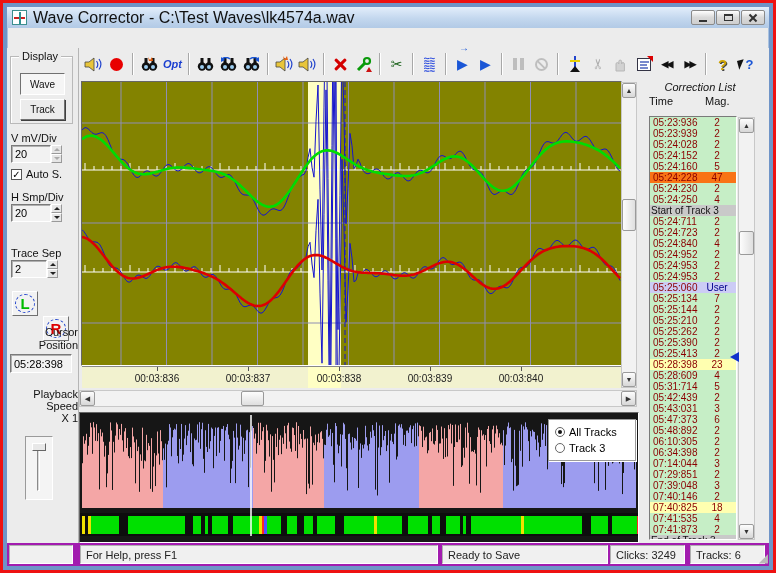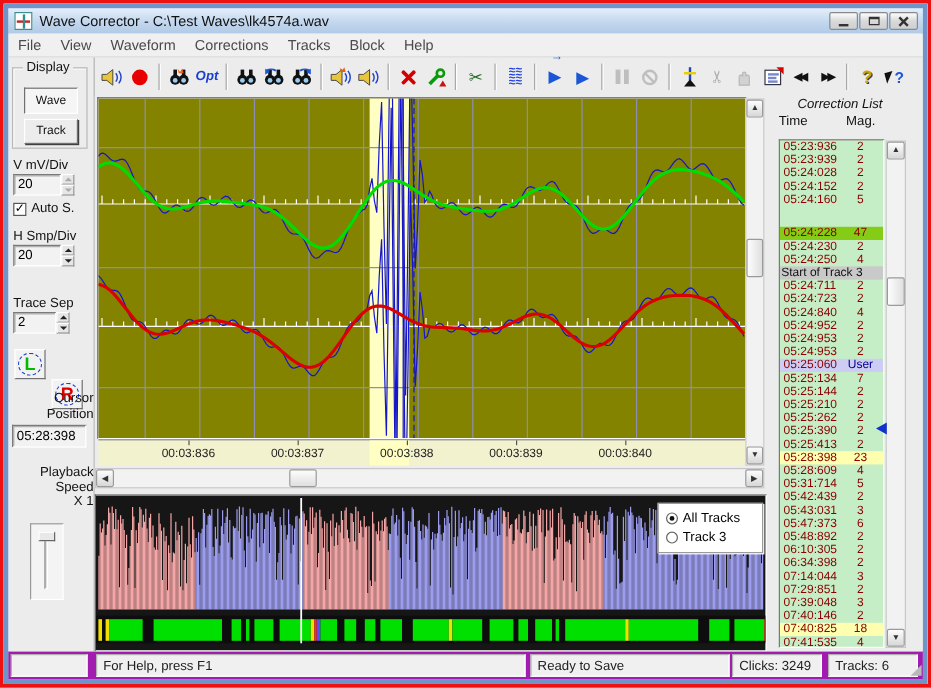--- a/index.html
+++ b/index.html
@@ -5,21 +5,21 @@
   html,body{margin:0;padding:0;background:#555;font-family:"Liberation Sans",sans-serif;}
   *{box-sizing:border-box;}
   .win{position:relative;width:776px;height:573px;background:#ececec;border:3px solid #ee1111;overflow:hidden;}
   .chrome{position:absolute;left:0;top:0;width:770px;height:567px;border:4px solid #6f94c7;box-shadow:inset 0 0 0 1px #a9c2e0;background:#ececec;}
   .abs{position:absolute;}
   
   .titlebar{position:absolute;left:0;top:0;width:762px;height:21px;background:linear-gradient(#e3eefb,#c3d7ee 55%,#b2cae6);display:flex;align-items:center;}
   .app-icon{width:15px;height:15px;margin-left:5px;background:#fff;border:1px solid #3c8f8f;position:relative;overflow:hidden;}
   .app-icon i{position:absolute;left:1px;top:6px;width:11px;height:3px;border-top:2px solid #cc2222;}
   .app-icon u{position:absolute;left:6px;top:1px;width:2px;height:12px;background:#2f8f8f;}
-  .title-text{font-size:12px;color:#111;margin-left:6px;}
+  .title-text{font-size:16px;color:#111;margin-left:6px;}
   .cap-btns{margin-left:auto;display:flex;margin-right:4px;gap:1px;}
   .cap-btn{width:24px;height:15px;background:linear-gradient(#fefefe,#d9d9d9 50%,#cfcfcf);border:1px solid #8a8a8a;border-radius:2px;display:flex;align-items:center;justify-content:center;position:relative;}
   .glyph-min{width:8px;height:2px;background:#333;margin-top:6px;}
   .glyph-max{width:9px;height:7px;border:1px solid #333;border-top-width:2px;}
   .glyph-close{position:relative;width:10px;height:10px;}
   .glyph-close::before,.glyph-close::after{content:"";position:absolute;left:4px;top:0;width:2px;height:10px;background:#333;}
   .glyph-close::before{transform:rotate(45deg);}
   .glyph-close::after{transform:rotate(-45deg);}
   
   .menubar{position:absolute;left:0;top:21px;width:762px;height:20px;background:#f0f0f0;border-bottom:1px solid #d8d8d8;display:flex;align-items:center;}
@@ -94,21 +94,21 @@
   
   .cl-head{position:absolute;left:562px;top:1px;width:130px;font-size:11px;color:#111;}
   .cl-title{text-align:center;width:118px;font-style:italic;}
   .cl-cols{display:flex;width:118px;margin-top:2px;}
   .cl-cols .t{margin-left:8px;}
   .cl-cols .m{margin-left:32px;}
   .cl-list{position:absolute;left:570px;top:36px;width:88px;height:424px;background:#c6eec6;border:1px solid #7a7a7a;border-bottom-color:#fff;border-right-color:#fff;overflow:hidden;display:flex;flex-direction:column;}
   .cl-row{height:11px;flex:none;display:flex;align-items:center;font-size:10px;line-height:10px;color:#8b0000;}
   .cl-row .tm{padding-left:3px;width:52px;}
   .cl-row .mg{width:30px;text-align:center;}
-  .cl-row.hl-pink{background:#84cc16;margin-top:17px;}
+  .cl-row.hl-pink{background:#f97316;}
   .cl-row.hl-user{background:#ccccf5;}
   .cl-row.hl-user .mg{color:#00008b;}
   .cl-row.hl-yellow{background:#ffffb0;}
   .cl-row.track{background:#c9c9c9;color:#111;}
   .cl-row.track .lab{padding-left:1px;white-space:nowrap;}
   .cl-marker{position:absolute;left:651px;top:272px;width:0;height:0;border-top:5px solid transparent;border-bottom:5px solid transparent;border-right:9px solid #1133cc;z-index:5;}
   
   .statusbar{position:absolute;left:0;top:536px;width:762px;height:23px;background:#a21caf;font-size:11px;color:#222;}
   .sb-cell{position:absolute;top:2px;height:19px;border:1px solid #b0b0b0;border-bottom-color:#fff;border-right-color:#fff;display:flex;align-items:center;padding-left:5px;background:#f0f0f0;}
   .grip{position:absolute;right:1px;bottom:2px;color:#b9b9b9;font-size:12px;line-height:12px;}
@@ -132,29 +132,20 @@
           </div>
         <div class="cap-btn">
             <span class="glyph-max"></span>
           </div>
         <div class="cap-btn">
             <span class="glyph-close"></span>
           </div>
       </div>
     </div>
 
-    <div class="menubar" id="menubar">
-        <div class="menu-item">File</div>
-        <div class="menu-item">View</div>
-        <div class="menu-item">Waveform</div>
-        <div class="menu-item">Corrections</div>
-        <div class="menu-item">Tracks</div>
-        <div class="menu-item">Block</div>
-        <div class="menu-item">Help</div>
-      </div>
 
     <div class="toolbar" id="toolbar">
         <div class="tb-btn">
           <svg width="19" height="17" viewBox="0 0 19 17">
             <polygon points="1,6 5,6 10,2 10,15 5,11 1,11" fill="#e8c53a" stroke="#444" stroke-width="0.8"></polygon>
             <path d="M12.5 5 q2.6 3.5 0 7 M15 3 q3.8 5.3 0 10.5" stroke="#2244cc" fill="none" stroke-width="1.2"></path>
           </svg>
         </div>
         <div class="tb-btn">
           <span class="rec"></span>

